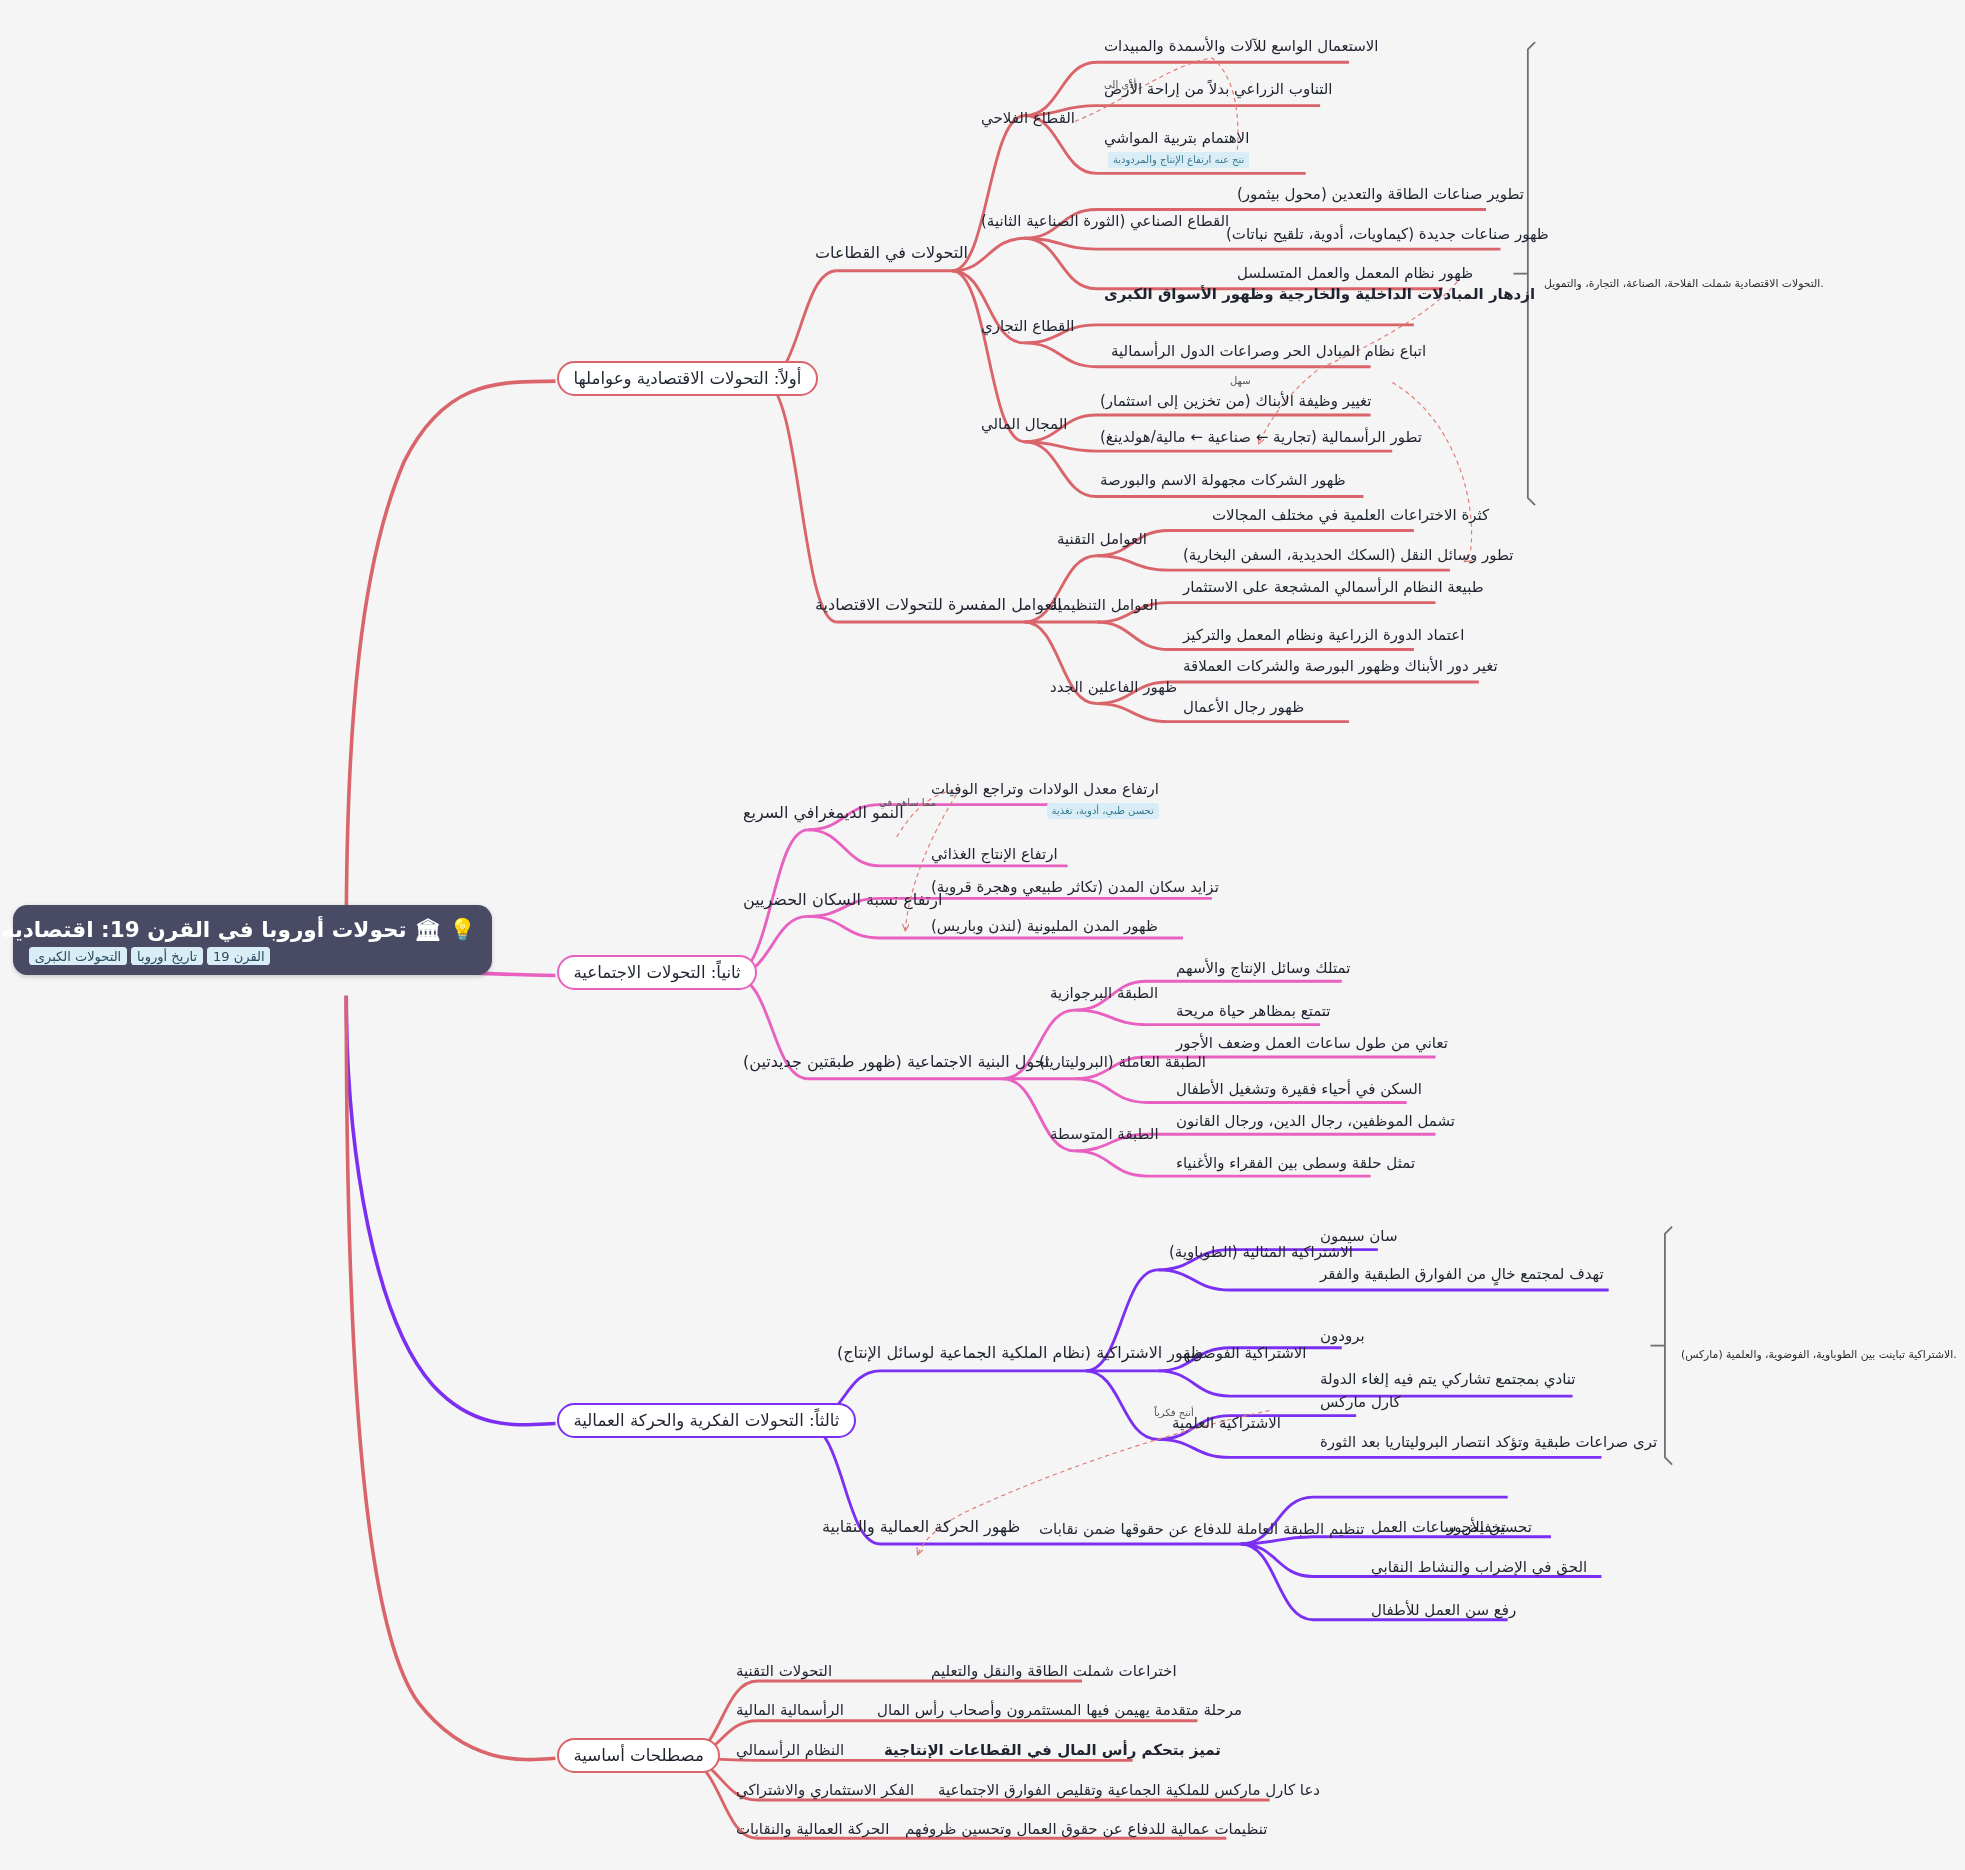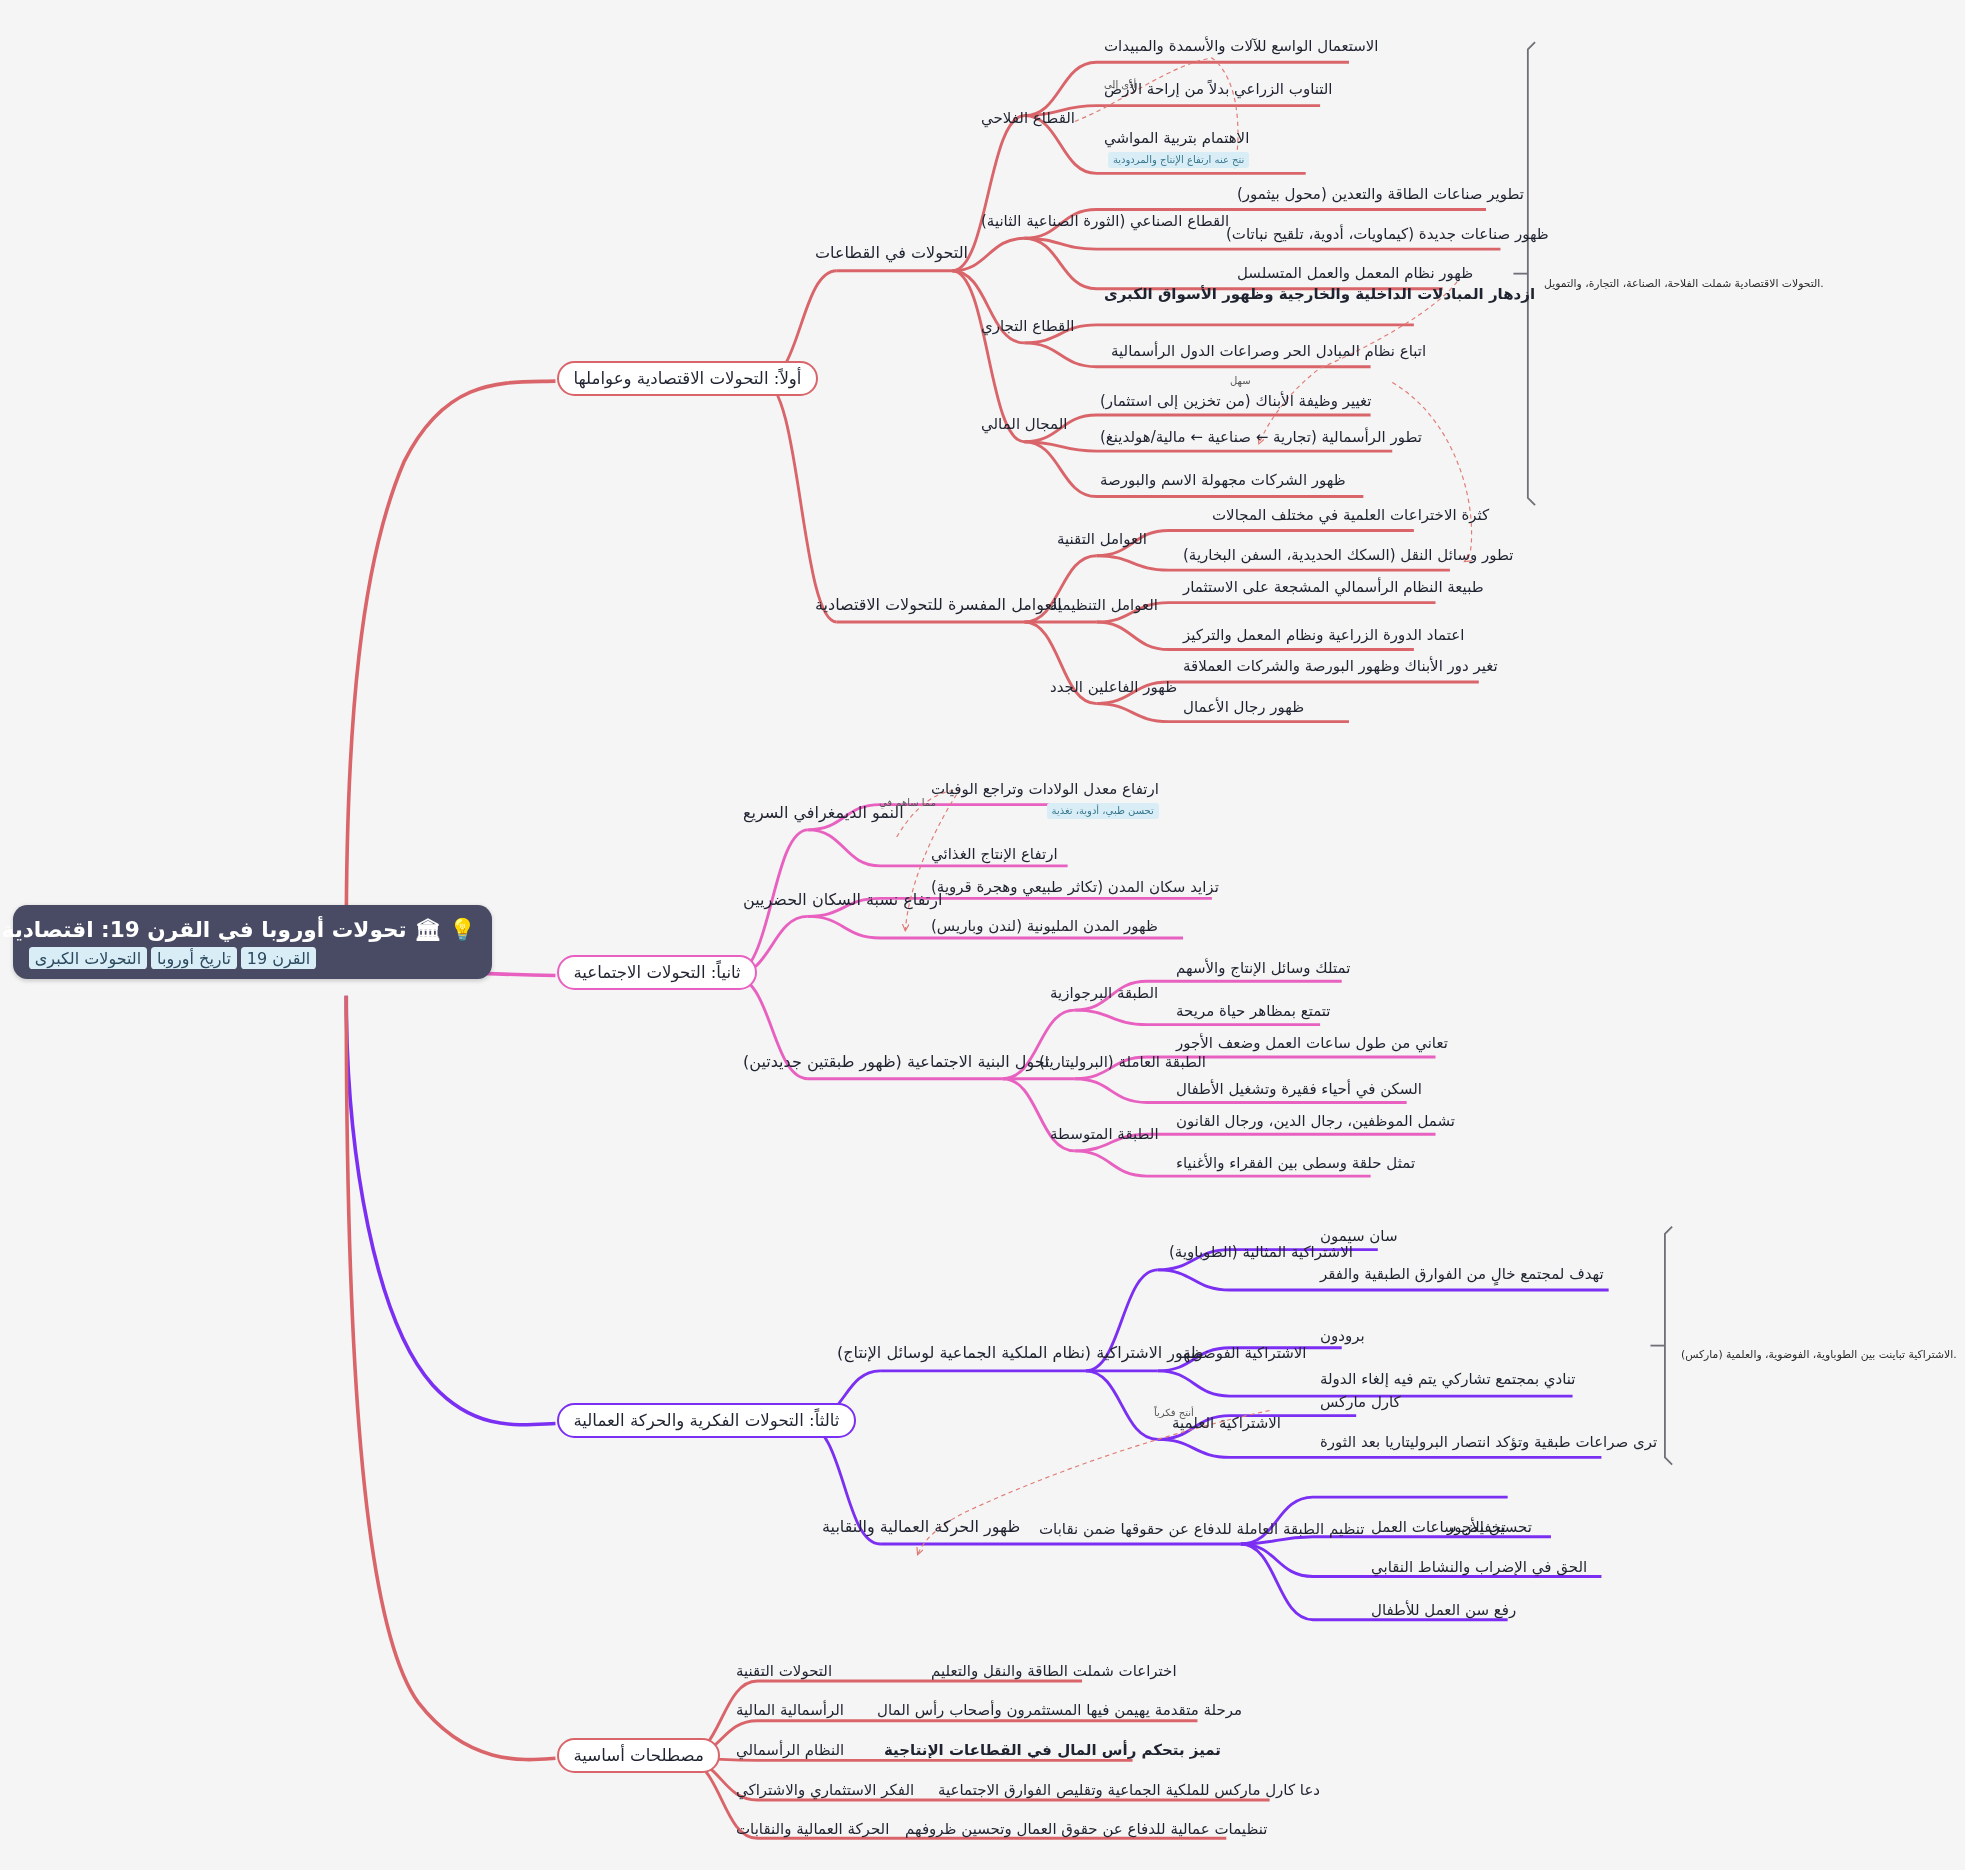--- a/index.html
+++ b/index.html
@@ -32,21 +32,21 @@
     color:#ffffff;
     border-radius:14.4px;
     padding:11.5px 16px 10px 16px;
     box-shadow:0 1.4px 4.3px rgba(0,0,0,.18);
     direction:rtl;text-align:right;
   }
   .root-title{font-size:21.6px;font-weight:600;white-space:nowrap;letter-spacing:0;}
   .root-tags{margin-top:5.8px;display:flex;flex-direction:row-reverse;gap:4.3px;justify-content:flex-start;}
   .tag{
     background:#d9edf6;color:#2b4a5e;
-    font-size:16px;border-radius:3.6px;padding:1.4px 5.8px;white-space:nowrap;
+    font-size:13px;border-radius:3.6px;padding:1.4px 5.8px;white-space:nowrap;
   }
 
   
   .pill{
     position:absolute;
     background:#ffffff;
     border:2.2px solid #d9656a;
     border-radius:19px;
     padding:5.8px 14.4px;
     font-size:16.6px;

